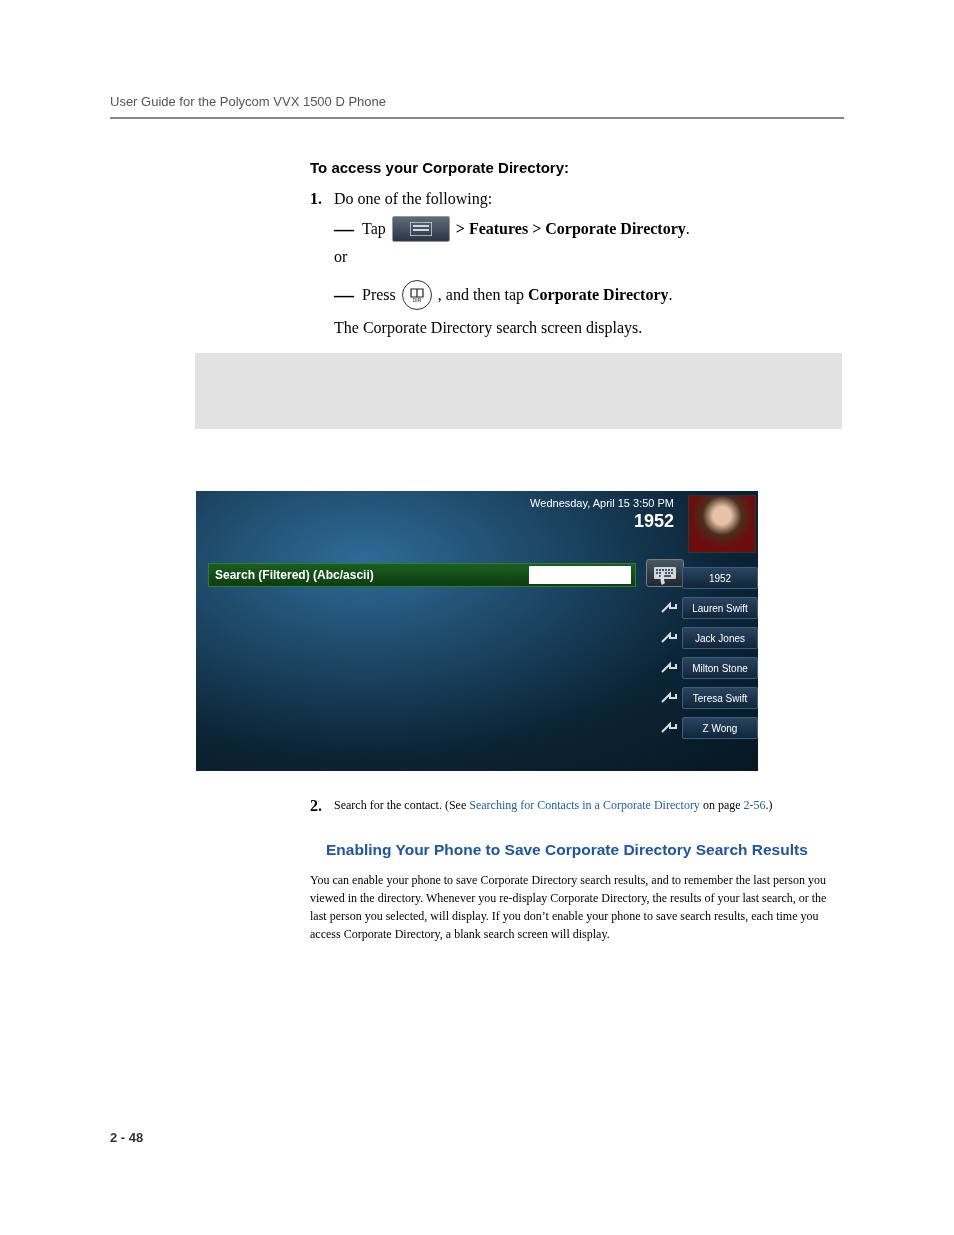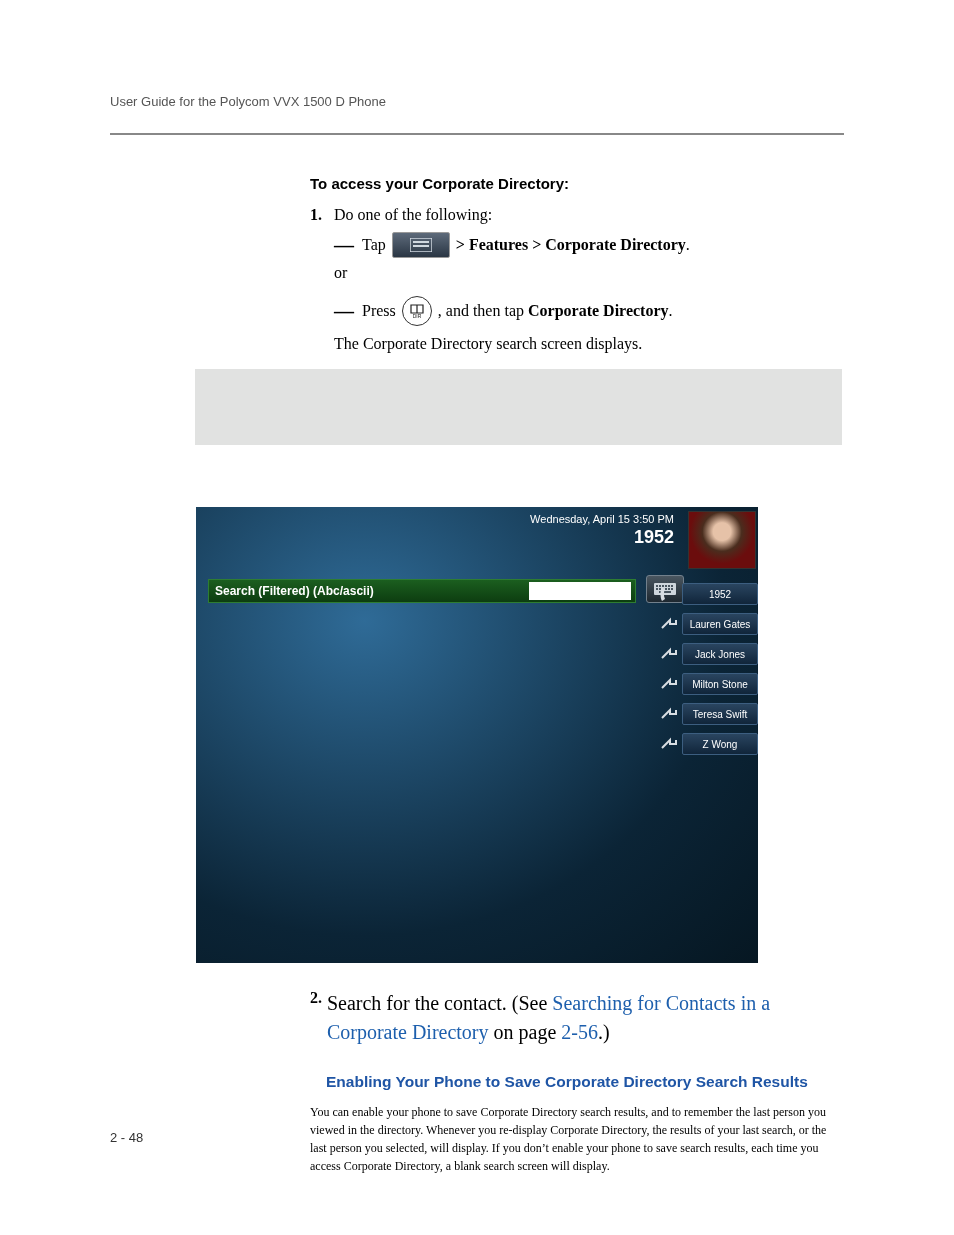--- a/index.html
+++ b/index.html
@@ -11,21 +11,21 @@
     color: #000;
     position: relative;
   }
   .page-header-area {
     padding: 94px 110px 0 110px;
   }
   .running-head {
     font-family: "Trebuchet MS", Arial, sans-serif;
     font-size: 13px;
     color: #555;
-    padding-bottom: 24px;
+    padding-bottom: 8px;
     border-bottom: 2px solid #888;
   }
   .content {
     padding: 40px 112px 0 310px;
   }
   .bold-sans {
     font-family: "Trebuchet MS", Arial, sans-serif;
     font-weight: bold;
     font-size: 15px;
     margin-bottom: 14px;
@@ -81,21 +81,21 @@
   .gray-placeholder {
     background: #e1e2e1;
     height: 76px;
     margin: 8px 0 0 -115px;
     width: calc(100% + 115px);
   }
   
   .phone-screen {
     margin: 62px 0 0 196px;
     width: 562px;
-    height: 456px;
+    height: 280px;
     background: radial-gradient(ellipse at 30% 25%, #2f6b97 0%, #0b2436 65%, #061722 100%);
     position: relative;
     font-family: Arial, sans-serif;
     overflow: hidden;
   }
   .status-bar {
     position: absolute; top: 6px; right: 84px;
     text-align: right; color: #fff;
     font-size: 11px;
   }
@@ -151,34 +151,35 @@
   }
   .sk-group { display: flex; gap: 6px; }
   .softkey {
     width: 76px; height: 24px;
     background: linear-gradient(#505a62,#2b333a);
     border: 1px solid #6e7a84; border-radius: 3px;
     color: #fff; font-size: 11px; font-weight: bold;
     display: flex; align-items: center; justify-content: center;
   }
   .content2 { padding: 26px 112px 0 310px; }
-  .list-text { font-size: 20px; line-height: 1.45; }
+  .list-text { font-size: 12px; line-height: 1.45; }
   .link { color: #1d5fad; }
   .subhead {
     font-family: "Trebuchet MS", Arial, sans-serif;
     color: #1f55a5;
     font-weight: bold;
     font-size: 15.5px;
     margin: 26px 16px 12px;
   }
   .body2 { font-size: 12px; line-height: 1.5; }
   .page-num {
     position: absolute; bottom: 90px; left: 110px;
     font-size: 13px; color: #333;
     font-family: Arial, sans-serif;
+    font-weight: bold;
   }
 </style>
 </head>
 <body>
 
 <div class="page-header-area">
   <div class="running-head">User Guide for the Polycom VVX 1500 D Phone</div>
 </div>
 
 <div class="content">
@@ -259,21 +260,21 @@
     <div class="sidekey-row">
       <svg width="20" height="20" viewBox="0 0 20 20">
           <path d="M4 3 C 2 6, 2 14, 4 17 L7 15 C 5.5 12, 5.5 8, 7 5 Z" fill="#d8dde2"></path>
         </svg>
       <div class="sidekey">1952</div>
     </div>
     <div class="sidekey-row">
       <svg width="20" height="20" viewBox="0 0 20 20">
           <path d="M4 14 L12 6 L12 10 L18 10 L18 6" fill="none" stroke="#d8dde2" stroke-width="2"></path>
         </svg>
-      <div class="sidekey">Lauren Gates</div>
+      <div class="sidekey">Lauren Swift</div>
     </div>
     <div class="sidekey-row">
       <svg width="20" height="20" viewBox="0 0 20 20">
           <path d="M4 14 L12 6 L12 10 L18 10 L18 6" fill="none" stroke="#d8dde2" stroke-width="2"></path>
         </svg>
       <div class="sidekey">Jack Jones</div>
     </div>
     <div class="sidekey-row">
       <svg width="20" height="20" viewBox="0 0 20 20">
           <path d="M4 14 L12 6 L12 10 L18 10 L18 6" fill="none" stroke="#d8dde2" stroke-width="2"></path>

